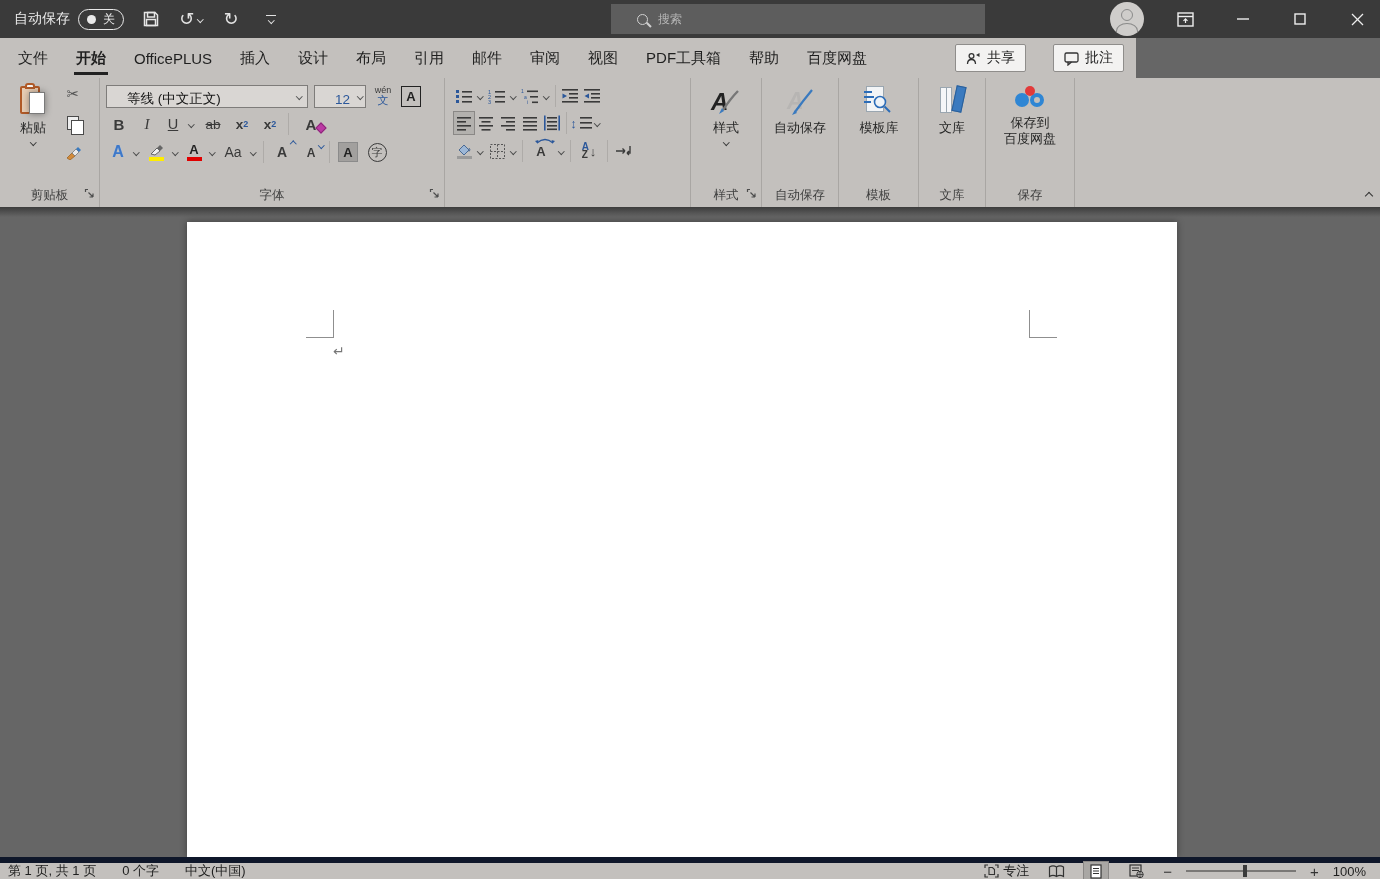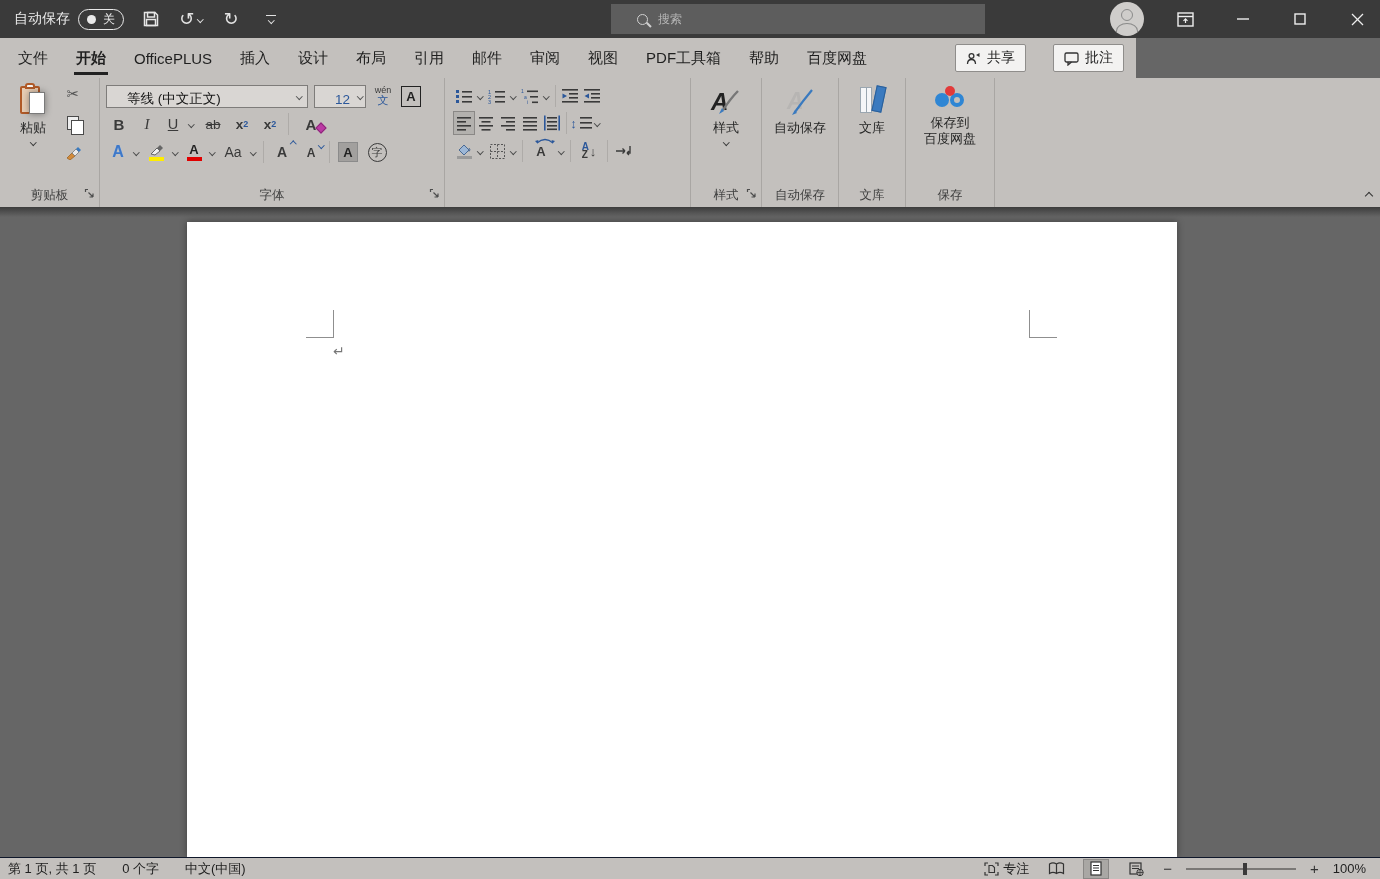--- a/index.html
+++ b/index.html
@@ -119,21 +119,21 @@
   .collapse-btn { position:absolute; right:8px; bottom:4px; color:#333; }
 
   
   .docarea { position:absolute; left:0; top:207px; width:1380px; height:650px; background:linear-gradient(#3c3c3c 0%, #666 10px, #666 100%); }
   .page { position:absolute; left:187px; top:15px; width:990px; height:635px; background:#fff; box-shadow:0 0 7px rgba(0,0,0,.4); }
   .mark-tl { position:absolute; left:119px; top:88px; width:28px; height:28px; border-right:1px solid #8f8f8f; border-bottom:1px solid #8f8f8f; }
   .mark-tr { position:absolute; left:842px; top:88px; width:28px; height:28px; border-left:1px solid #8f8f8f; border-bottom:1px solid #8f8f8f; }
   .pilcrow { position:absolute; left:146px; top:121px; font-size:14px; color:#777; }
 
   
-  .statusbar { position:absolute; left:0; top:857px; width:1380px; height:22px; background:#c3c0bd; border-top:1px solid #0f172a; display:flex; align-items:center; font-size:13px; color:#1f1f1f; }
+  .statusbar { position:absolute; left:0; top:857px; width:1380px; height:22px; background:#c3c0bd; border-top:6px solid #0f172a; display:flex; align-items:center; font-size:13px; color:#1f1f1f; }
   .sb-left { display:flex; align-items:center; gap:26px; padding-left:8px; }
   .sb-right { margin-left:auto; display:flex; align-items:center; gap:14px; padding-right:14px; }
   .sb-item { display:flex; align-items:center; gap:4px; }
   .viewbtn { display:flex; align-items:center; justify-content:center; width:26px; height:20px; }
   .viewbtn.sel { background:#a9a7a4; border:1px solid #8a8886; }
   .zoomtrack { position:relative; width:110px; height:2px; background:#7a7876; }
   .zoomthumb { position:absolute; left:52%; top:-5px; width:4px; height:12px; background:#3a3a3a; }
   .zsign { font-size:15px; color:#333; }
 </style>
 </head>
@@ -611,20 +611,42 @@
             </span>
           </span>
           <span>自动保存</span>
         </div>
       </div>
       <div class="g-label">
         <span>自动保存</span>
       </div>
     </div>
 
+    <div class="group" style="width:80px">
+      <div class="g-body">
+        <div class="bigbtn" style="left:8px; width:64px">
+          <span class="ic">
+            <span class="tpl-ic">
+              <span class="doc"></span>
+              <span class="l" style="top:5px; width:8px"></span>
+                <span class="l" style="top:10px; width:10px"></span>
+                <span class="l" style="top:15px; width:7px"></span>
+              <svg width="20" height="20" viewBox="0 0 20 20" style="position:absolute; left:8px; top:8px">
+                <circle cx="8" cy="8" r="5.5" fill="#eef3f8" stroke="#2b6cb8" stroke-width="1.6"></circle>
+                <line x1="12.5" y1="12.5" x2="18" y2="18" stroke="#2b6cb8" stroke-width="2"></line>
+              </svg>
+            </span>
+          </span>
+          <span>模板库</span>
+        </div>
+      </div>
+      <div class="g-label">
+        <span>模板</span>
+      </div>
+    </div>
 
     <div class="group" style="width:67px">
       <div class="g-body">
         <div class="bigbtn" style="left:8px; width:50px">
           <span class="ic">
             <span class="wenku-ic">
               <span class="b1"></span>
                 <span class="b2"></span>
             </span>
           </span>

